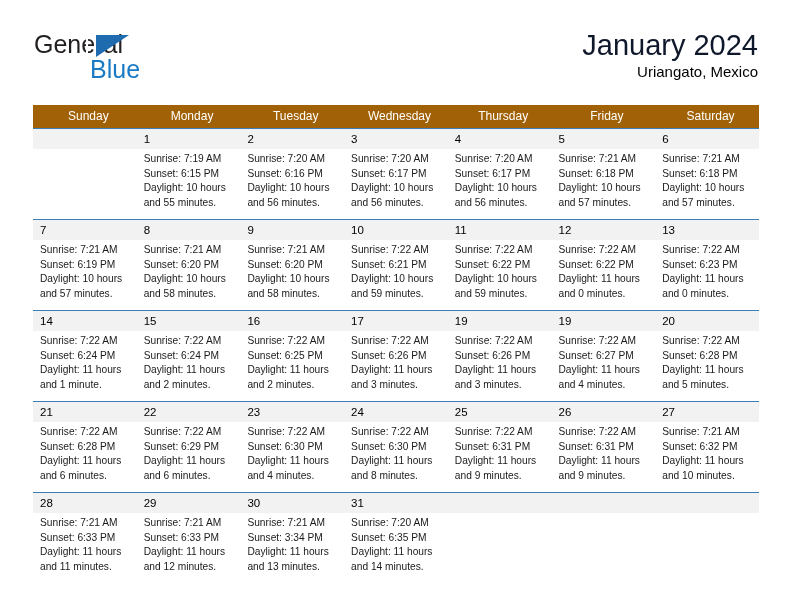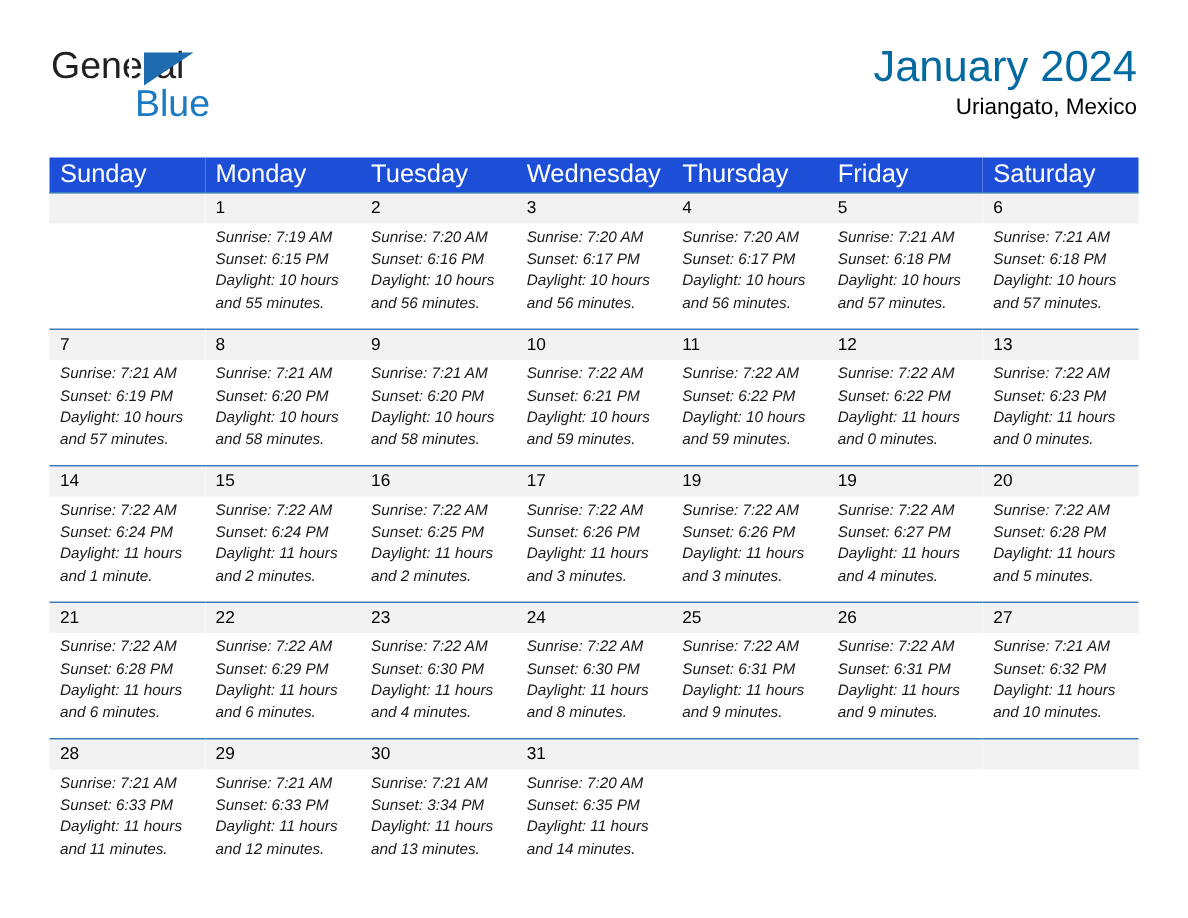--- a/index.html
+++ b/index.html
@@ -72,21 +72,21 @@
   }
 
   .title-block {
     position: absolute;
     right: 0;
     top: 0;
     text-align: right;
   }
   .cal-title {
     font-size: 29px;
-    color: #0369a1;
+    color: #0f172a;
     line-height: 34px;
     white-space: nowrap;
   }
   .cal-subtitle {
     font-size: 15px;
     color: #000000;
     line-height: 20px;
     margin-top: 0;
     white-space: nowrap;
   }
@@ -94,25 +94,25 @@
   
   .calendar {
     position: absolute;
     left: 33px;
     top: 105px;
     width: 726px;
     border-collapse: collapse;
     table-layout: fixed;
   }
   .calendar th {
-    background: #1d4ed8;
+    background: #a16207;
     color: #ffffff;
-    font-size: 17px;
+    font-size: 12px;
     font-weight: normal;
-    text-align: left;
+    text-align: center;
     padding: 4px 0 5px 7px;
     line-height: 14px;
     border: none;
   }
   .calendar td {
     width: 103.7px;
     vertical-align: top;
     padding: 0;
     border: none;
     background: #ffffff;
@@ -131,21 +131,20 @@
     min-height: 14px;
   }
   td.empty .daynum {
     background: #f2f2f2;
   }
   .details {
     padding: 3px 5px 0 7px;
     font-size: 10.2px;
     line-height: 14.6px;
     color: #1a1a1a;
-    font-style: italic;
   }
   .details div {
     white-space: nowrap;
   }
 </style>
 </head>
 <body>
 
 <div class="page">
 

